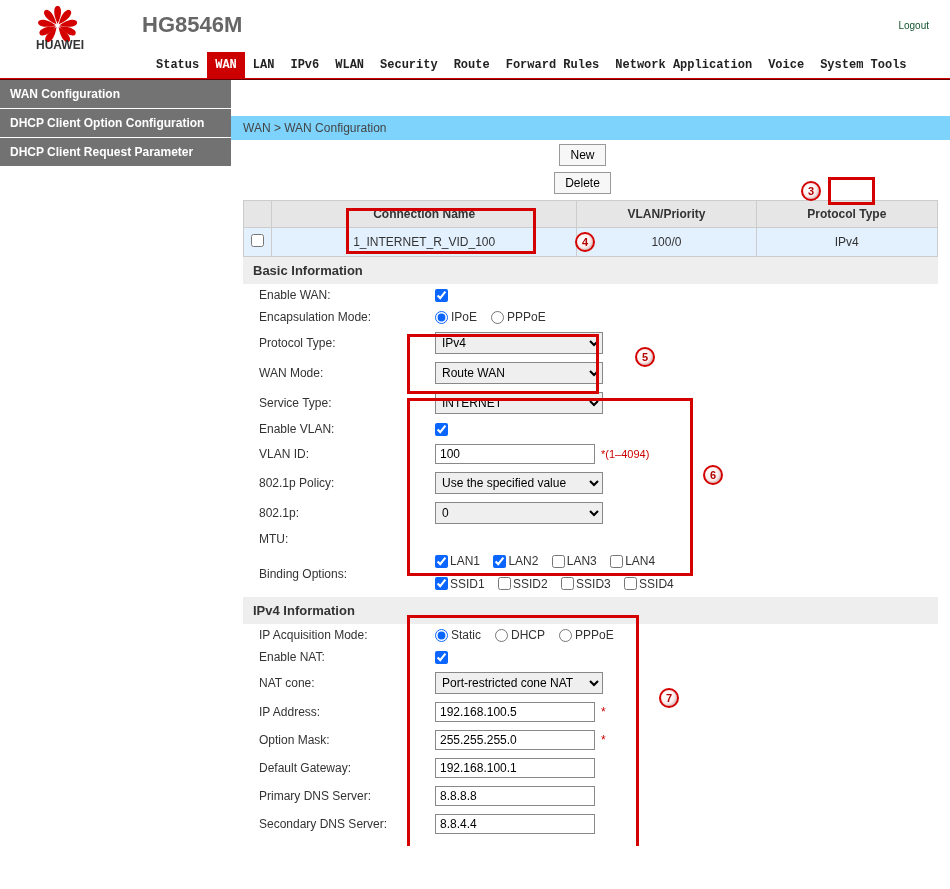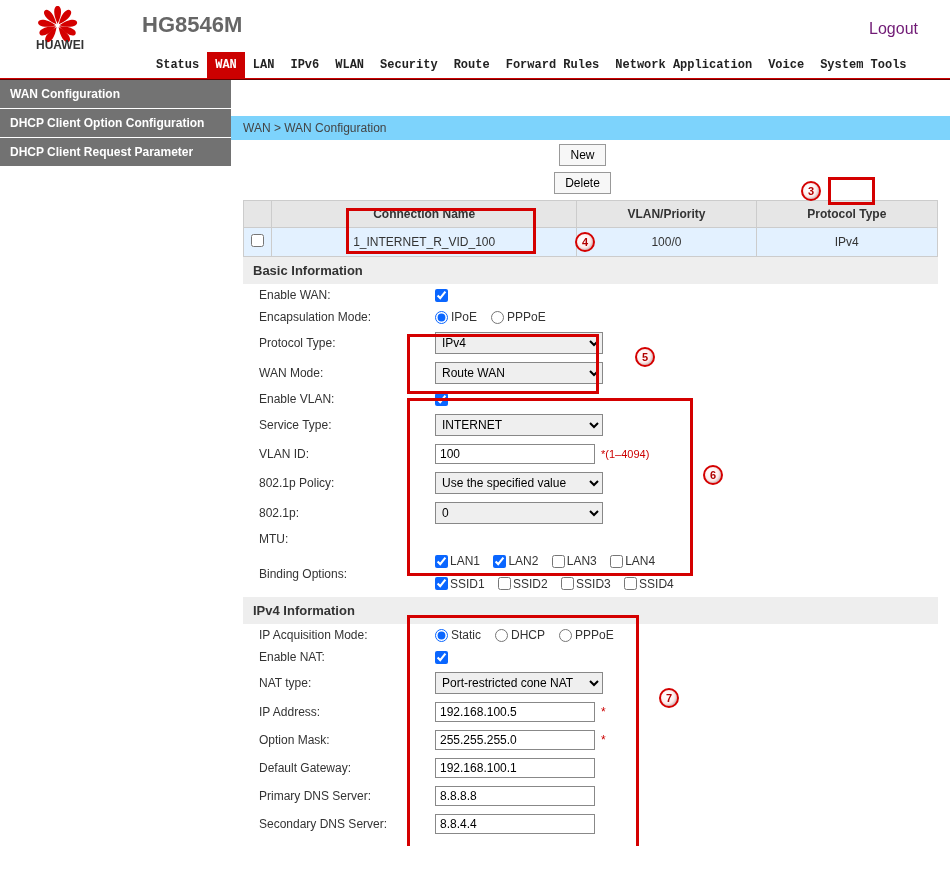--- a/index.html
+++ b/index.html
@@ -1,21 +1,21 @@
 <!DOCTYPE html>
 <html><head>
 <meta charset="utf-8">
 <style>
 * { box-sizing: border-box; margin: 0; padding: 0; }
 body { font-family: Arial, sans-serif; font-size: 12px; color: #333; background: #fff; width: 950px; }
 .header { display: flex; align-items: center; padding: 8px 12px 0 12px; position: relative; height: 48px; }
 .logo-block { display: flex; align-items: center; }
 .logo-svg { width: 96px; height: 44px; }
 .model { font-size: 22px; font-weight: bold; color: #666; margin-left: 34px; margin-top:-6px;}
-.logout { position: absolute; right: 32px; top: 20px; font-size: 16px; cursor: pointer; color:#701a75;}
+.logout { position: absolute; right: 21px; top: 20px; font-size: 10px; cursor: pointer; color:#14532d;}
 .topnav { display: flex; align-items: flex-end; padding: 0 12px; margin-top: 4px; padding-left: 148px;}
 .topnav .tab { padding: 6px 8px; font-weight: bold; font-size: 12px; color: #222; cursor: pointer; font-family: Liberation Mono, monospace; }
 .topnav .tab.active { background: #c00; color: #fff; }
 .hr-red { height: 2px; background: linear-gradient(to bottom, #c00 50%, #600 50%); }
 .main { display: flex; }
 .sidebar { width: 231px; }
 .side-item { padding: 7px 10px; font-size: 12px; cursor: pointer; border-bottom: 1px solid #fff; }
 .side-item.active { background: #737373; color: #fff; font-weight: bold; }
 .side-item.dark { background: #727272; color: #fff; font-weight: bold; }
 .content { flex: 1; }
@@ -148,30 +148,30 @@
         </div>
 
       <div class="form-row">
           <div class="lbl">WAN Mode:</div>
         <div class="ctl">
             <select class="sel"><option>Route WAN</option></select>
           </div>
         </div>
 
       <div class="form-row">
+          <div class="lbl">Service Type:</div>
+        <div class="ctl">
+            <select class="sel"><option>INTERNET</option></select>
+          </div>
+        </div>
+
+      <div class="form-row">
           <div class="lbl">Enable VLAN:</div>
         <div class="ctl">
             <input type="checkbox" checked="" style="">
-          </div>
-        </div>
-
-      <div class="form-row">
-          <div class="lbl">Service Type:</div>
-        <div class="ctl">
-            <select class="sel"><option>INTERNET</option></select>
           </div>
         </div>
 
       <div class="form-row">
           <div class="lbl">VLAN ID:</div>
         <div class="ctl">
             <input class="txt" value="100" style="">
             <span class="hint" style="color:#c00">*(1–4094)</span>
           </div>
         </div>
@@ -258,21 +258,21 @@
         </div>
 
       <div class="form-row">
           <div class="lbl">Enable NAT:</div>
         <div class="ctl">
             <input type="checkbox" checked="" style="">
           </div>
         </div>
 
       <div class="form-row">
-          <div class="lbl">NAT type:</div>
+          <div class="lbl">NAT cone:</div>
         <div class="ctl">
             <select class="sel"><option>Port-restricted cone NAT</option></select>
           </div>
         </div>
 
       <div class="form-row">
           <div class="lbl">IP Address:</div>
         <div class="ctl">
             <input class="txt" value="192.168.100.5" style="">
             <span class="req">*</span>

